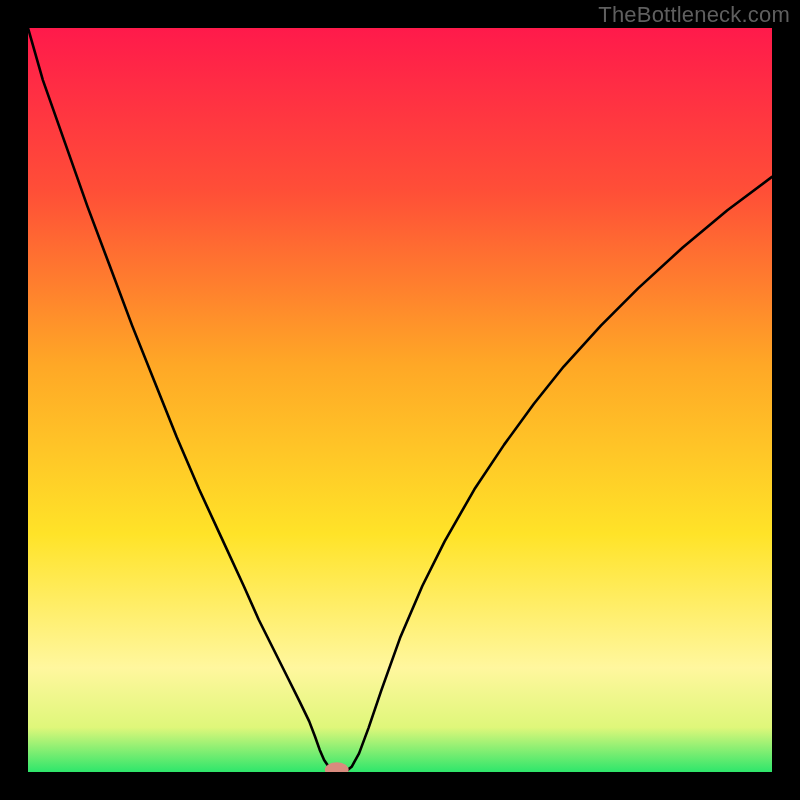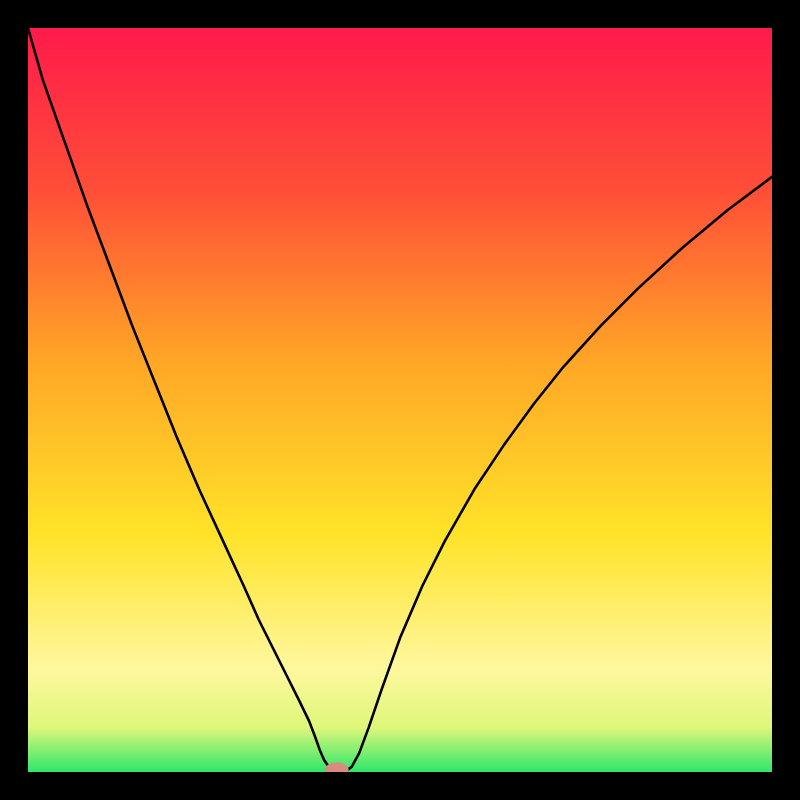--- a/index.html
+++ b/index.html
@@ -26,20 +26,21 @@
     top: 28px;
     width: 744px;
     height: 744px;
   }
   .plot svg { display: block; }
 </style>
 </head>
 <body>
 
 <div class="outer">
+  <div class="watermark">TheBottleneck.com</div>
   <div class="plot">
     <svg id="chart-svg" width="744" height="744" viewBox="0 0 100 100" preserveAspectRatio="none">
       <defs>
         <linearGradient id="bg-grad" x1="0" y1="0" x2="0" y2="1">
             <stop offset="0%" stop-color="#ff1a4b"></stop>
             <stop offset="22%" stop-color="#ff4f37"></stop>
             <stop offset="45%" stop-color="#ffa726"></stop>
             <stop offset="68%" stop-color="#ffe328"></stop>
             <stop offset="86%" stop-color="#fff79e"></stop>
             <stop offset="94%" stop-color="#dff77a"></stop>

